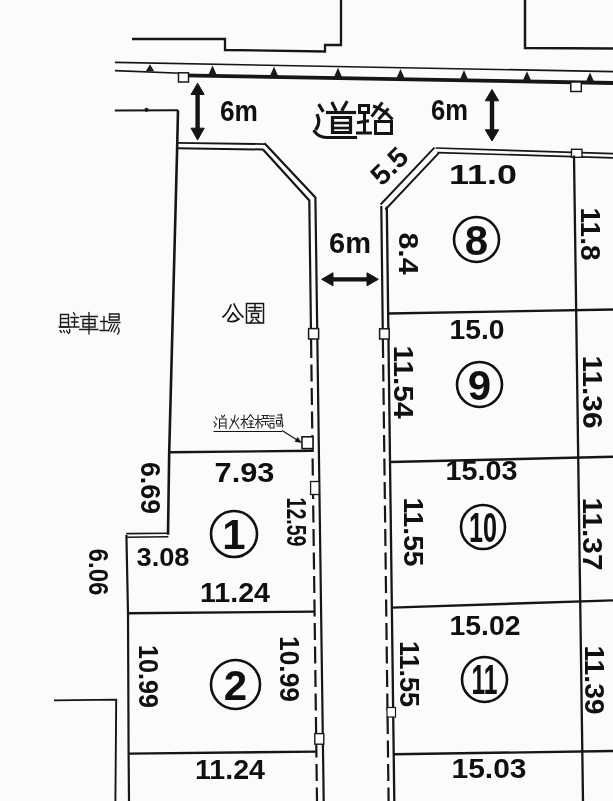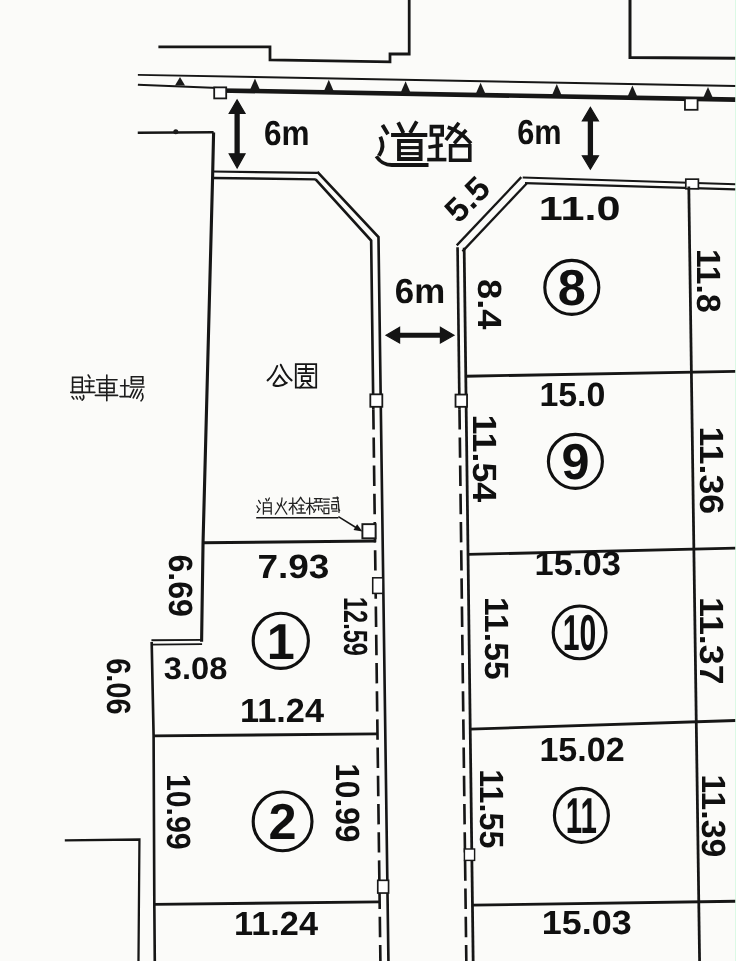--- a/index.html
+++ b/index.html
@@ -1,16 +1,16 @@
 <!DOCTYPE html>
 <html><head>
 <meta charset="utf-8">
 <style>
 html,body{margin:0;padding:0;background:#ffffff;}
-#page{width:613px;height:801px;position:relative;overflow:hidden;background:#86efac;}
+#page{width:613px;height:801px;position:relative;overflow:hidden;background:#22c55e;}
 svg{display:block;}
 text{font-family:"Liberation Sans",sans-serif;font-weight:bold;fill:#101010;}
 .dim{font-size:28px;}
 .ln{stroke:#161616;fill:none;}
 </style>
 </head>
 <body>
 
 <div id="page">
 <svg width="613" height="801" viewBox="0 0 613 801">

